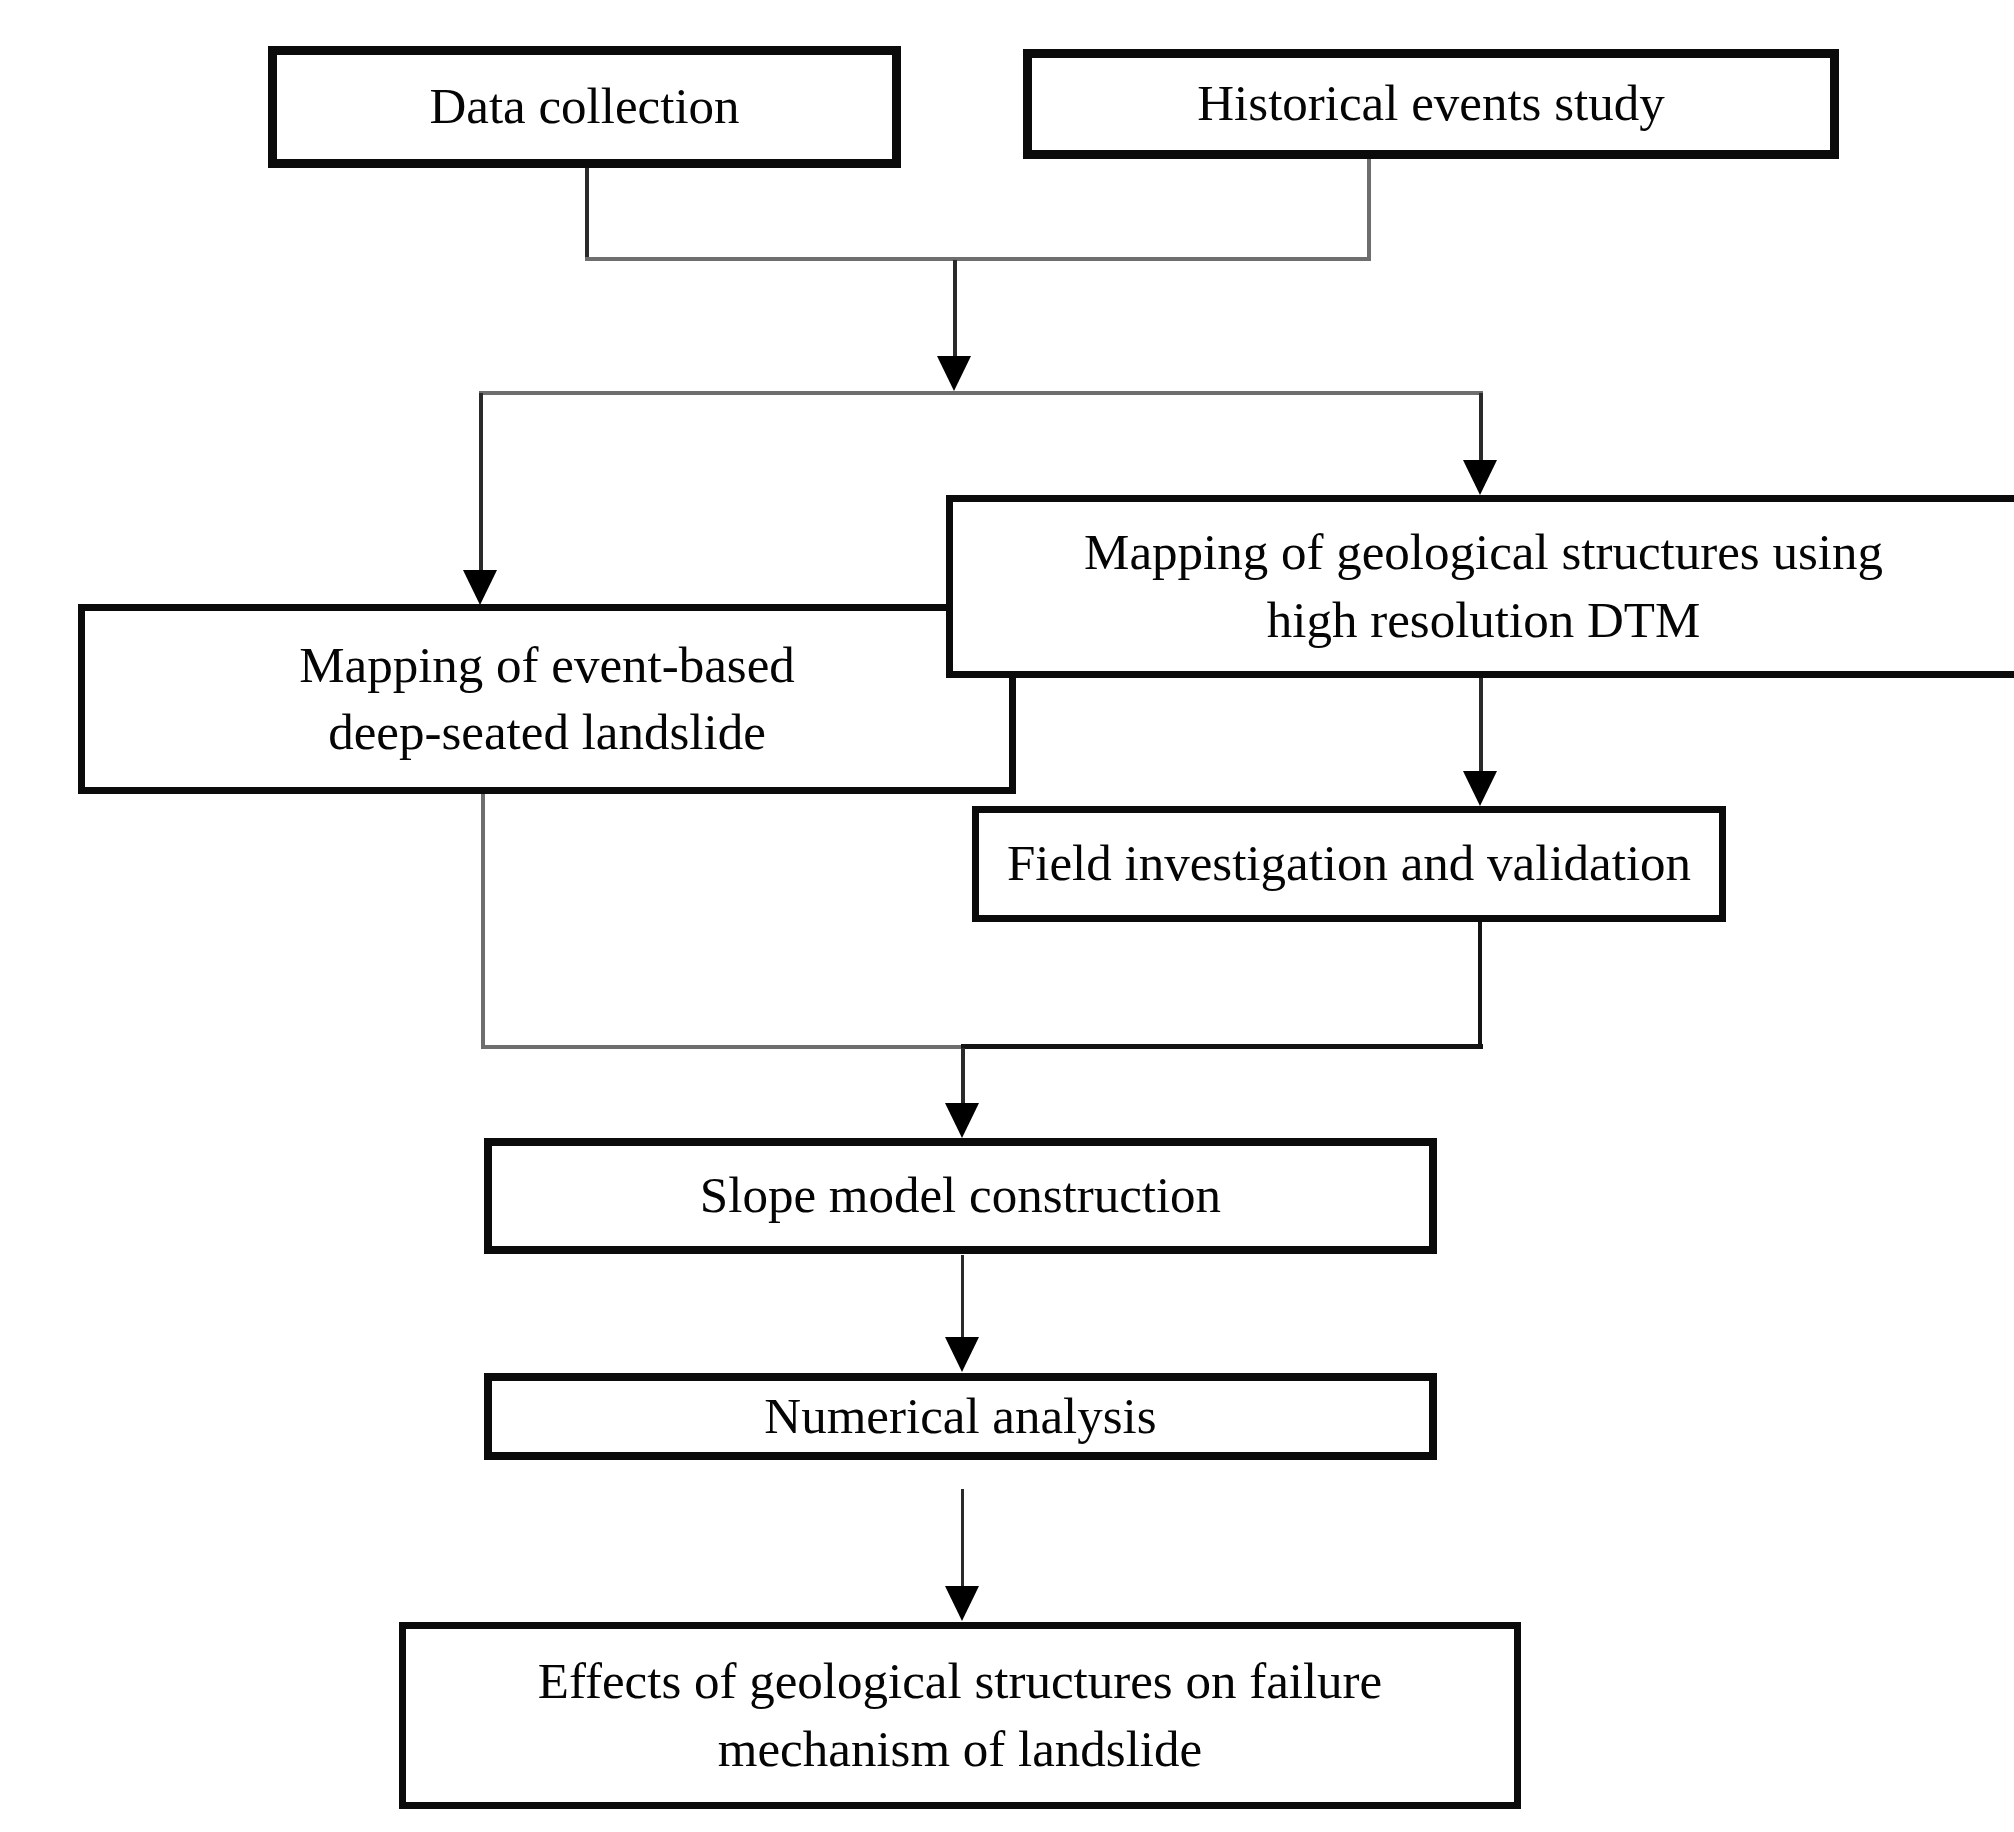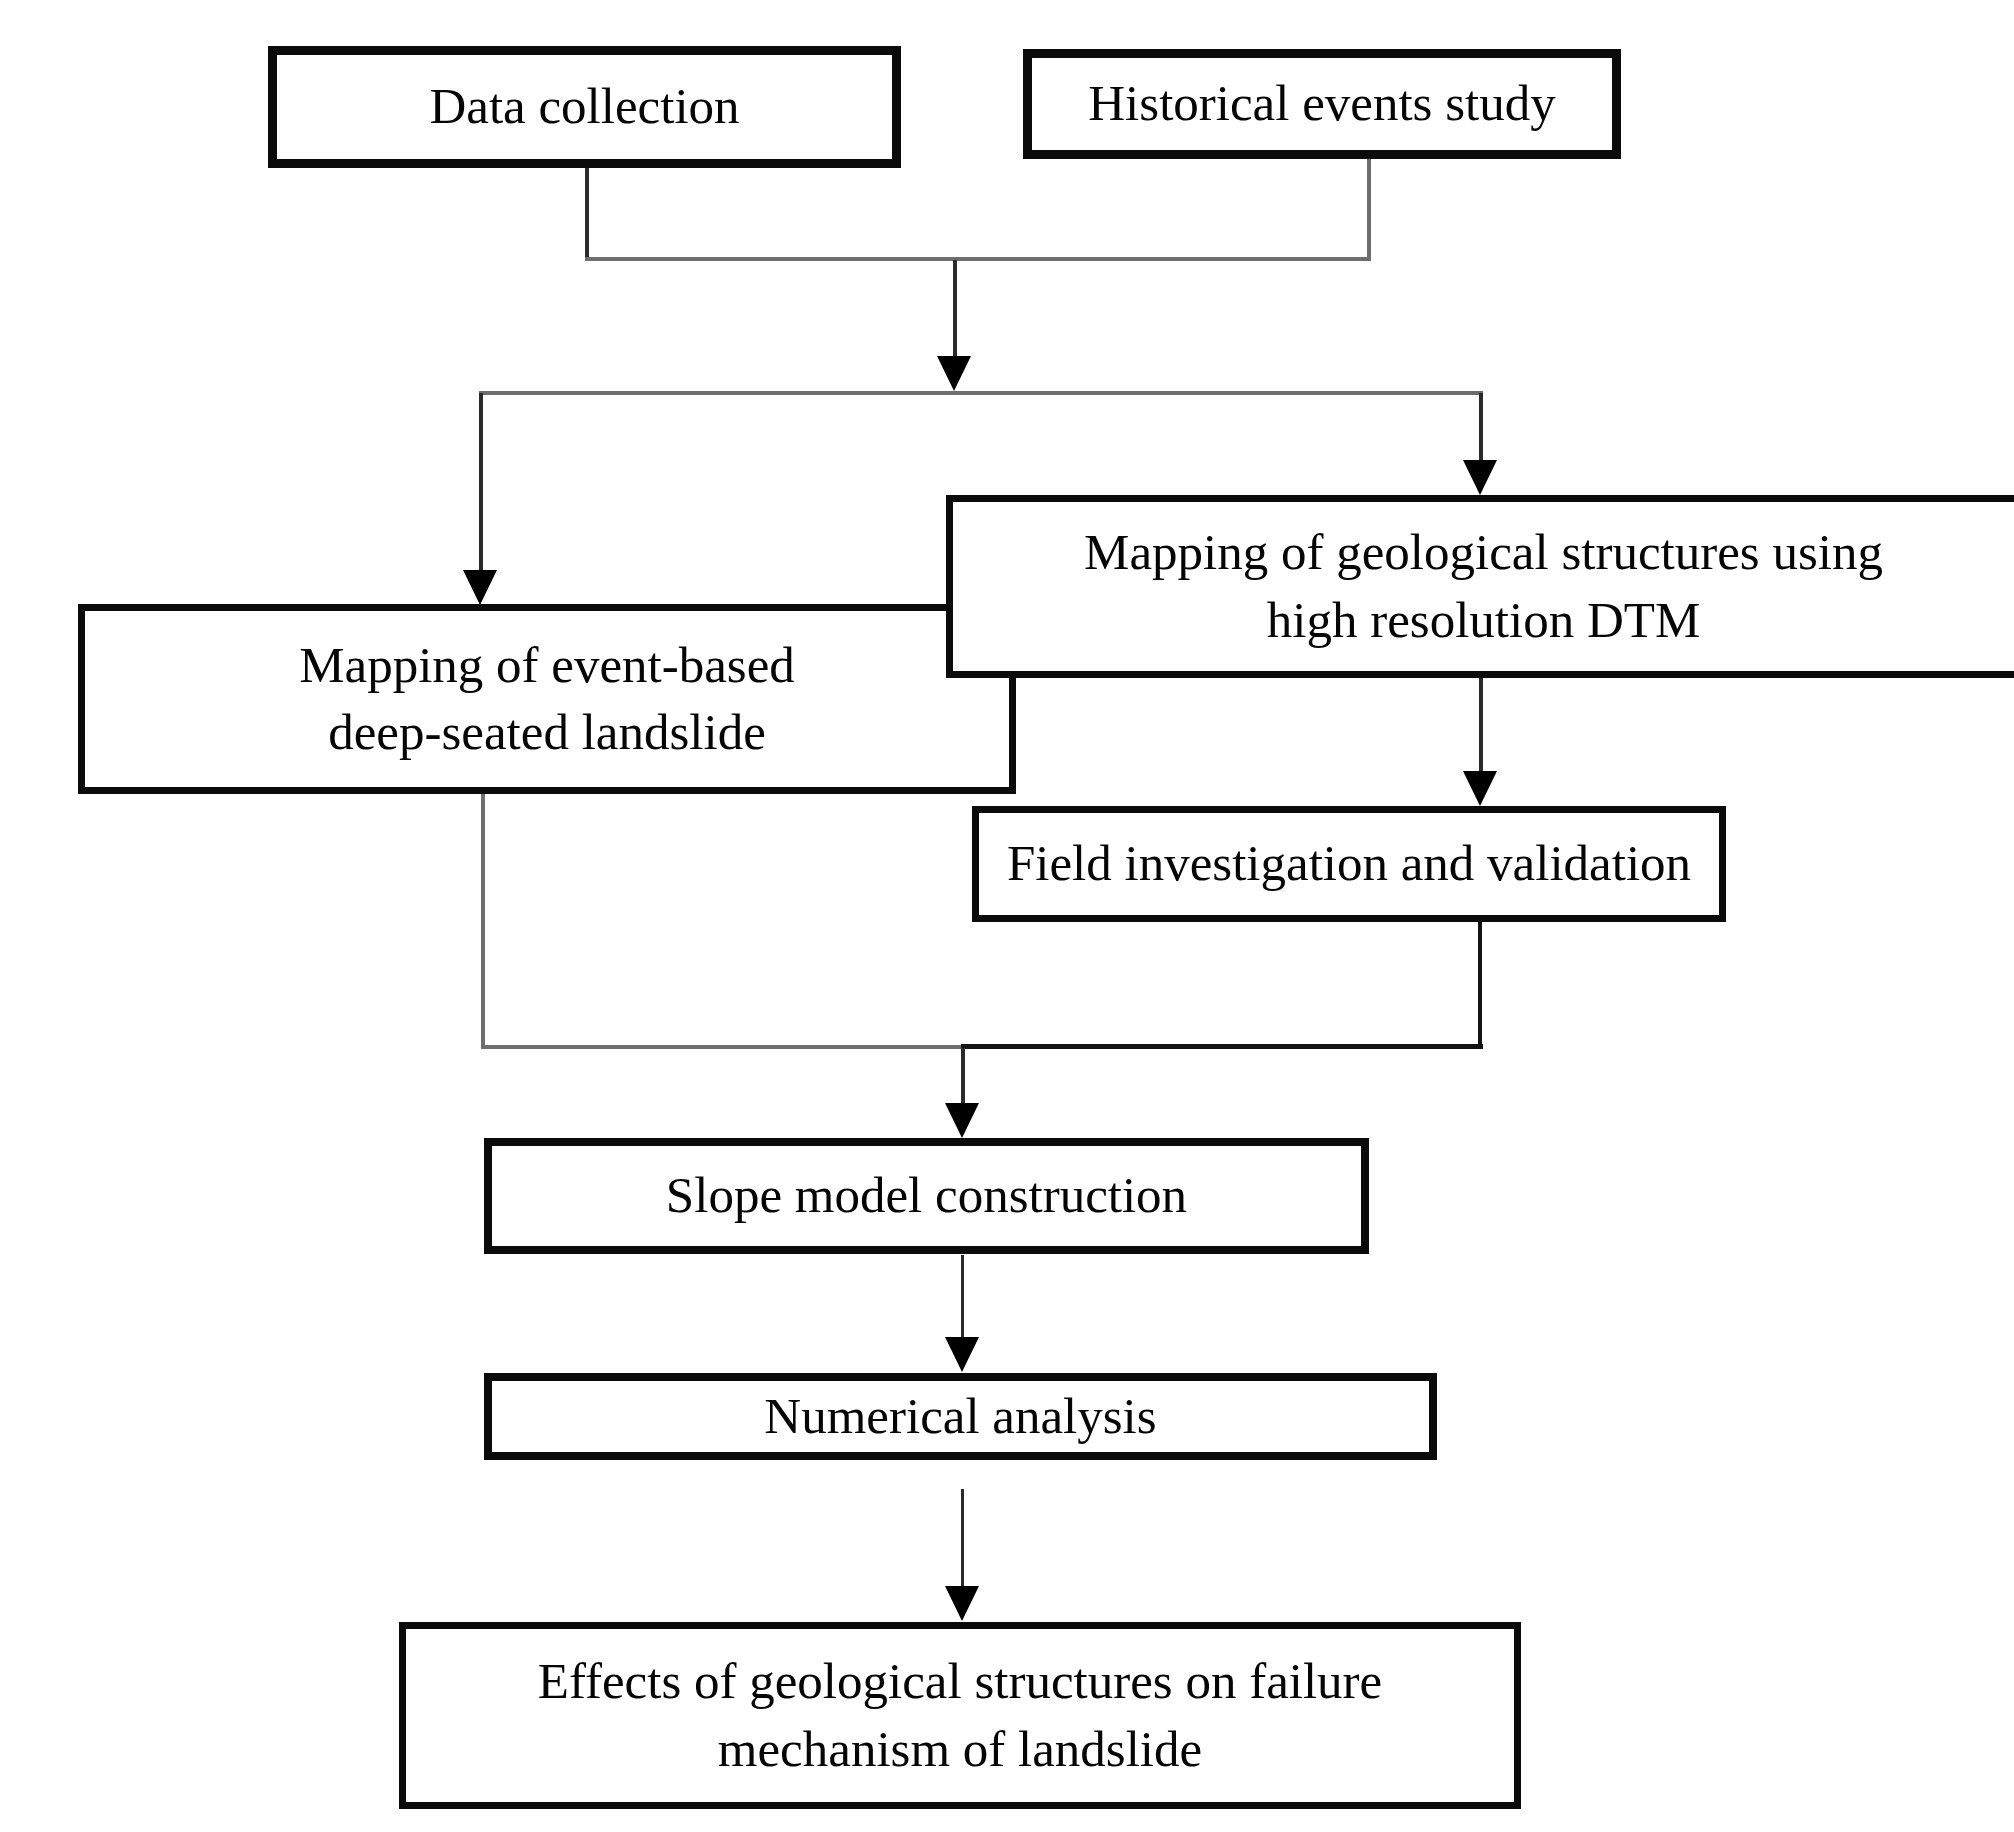--- a/index.html
+++ b/index.html
@@ -48,31 +48,31 @@
     border-top: 35px solid #000000;
   }
 </style>
 </head>
 <body>
 
 <div class="canvas">
 
   <div class="node thick" style="left:240px; top:46px; width:633px; height:122px;">Data collection</div>
 
-  <div class="node thick" style="left:995px; top:49px; width:598px; height:110px;">Historical events study</div>
+  <div class="node thick" style="left:995px; top:49px; width:816px; height:110px;">Historical events study</div>
 
   <div class="node" style="left:50px; top:604px; width:938px; height:190px;">Mapping of event-based
 deep-seated landslide</div>
 
   <div class="node" style="left:918px; top:495px; width:1075px; height:183px;">Mapping of geological structures using
 high resolution DTM</div>
 
   <div class="node" style="left:944px; top:806px; width:754px; height:116px;">Field investigation and validation</div>
 
-  <div class="node mid" style="left:456px; top:1138px; width:885px; height:116px;">Slope model construction</div>
+  <div class="node mid" style="left:456px; top:1138px; width:953px; height:116px;">Slope model construction</div>
 
   <div class="node mid" style="left:456px; top:1373px; width:953px; height:87px;">Numerical analysis</div>
 
   <div class="node" style="left:371px; top:1622px; width:1122px; height:187px;">Effects of geological structures on failure
 mechanism of landslide</div>
 
   <div class="edge" style="left:557px; top:168px; width:3.5px; height:93px;"></div>
   <div class="edge gray" style="left:1339px; top:159px; width:3.5px; height:101px;"></div>
   <div class="edge gray" style="left:557px; top:257px; width:786px; height:3.5px;"></div>
   <div class="edge" style="left:925px; top:260px; width:3.5px; height:99px;"></div>

